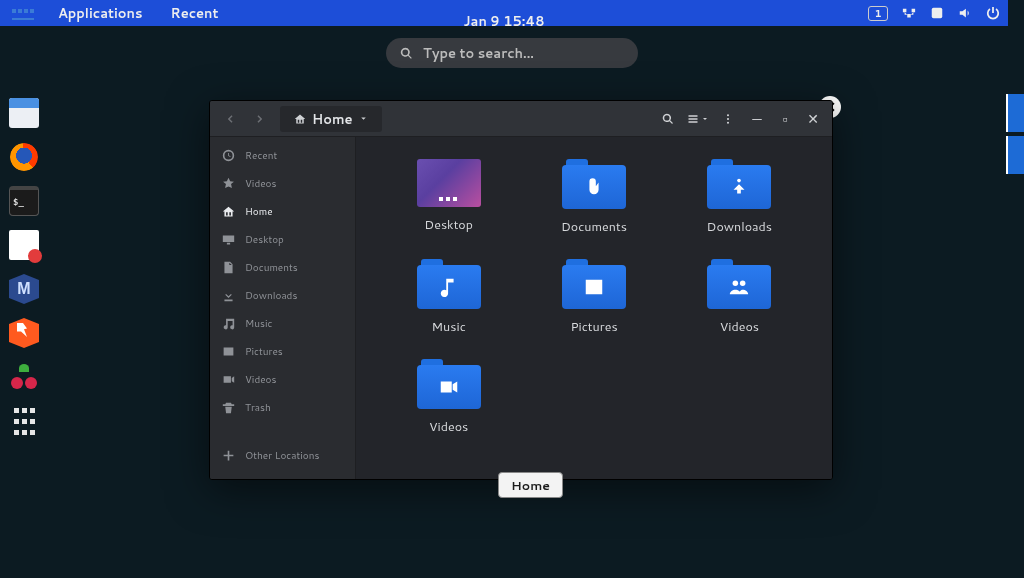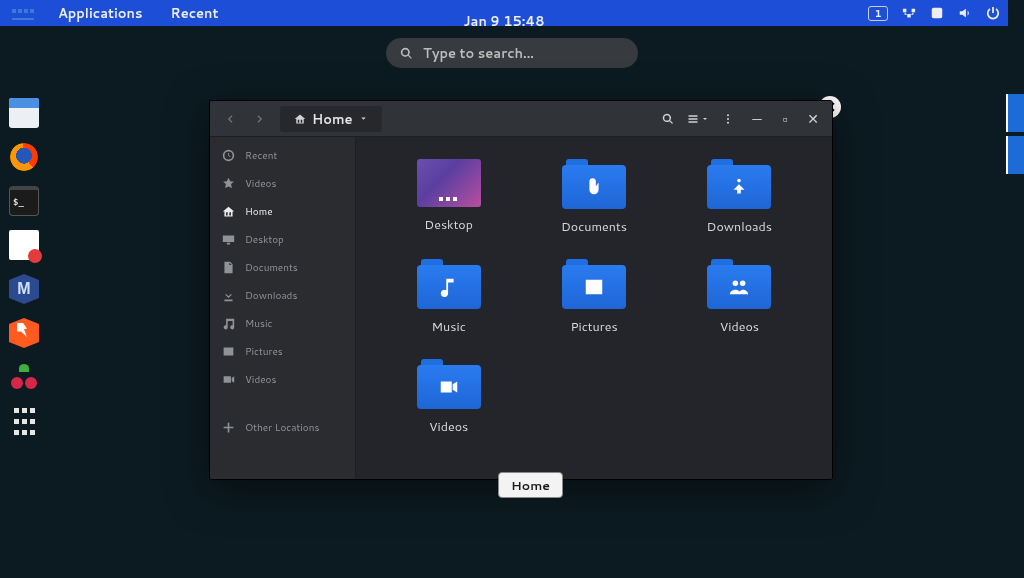--- a/index.html
+++ b/index.html
@@ -338,20 +338,26 @@
             <use href="#i-pic"></use>
           </svg>
           <span>Pictures</span>
         </div>
         <div class="sb-item">
           <svg>
             <use href="#i-vid"></use>
           </svg>
           <span>Videos</span>
         </div>
+        <div class="sb-item">
+          <svg>
+            <use href="#i-trash"></use>
+          </svg>
+          <span>Trash</span>
+        </div>
         <div class="sb-item other">
           <svg>
             <use href="#i-plus"></use>
           </svg>
           <span>Other Locations</span>
         </div>
       </div>
     <div class="content" id="content">
         <div class="item">
           <div class="desktop-thumb">

